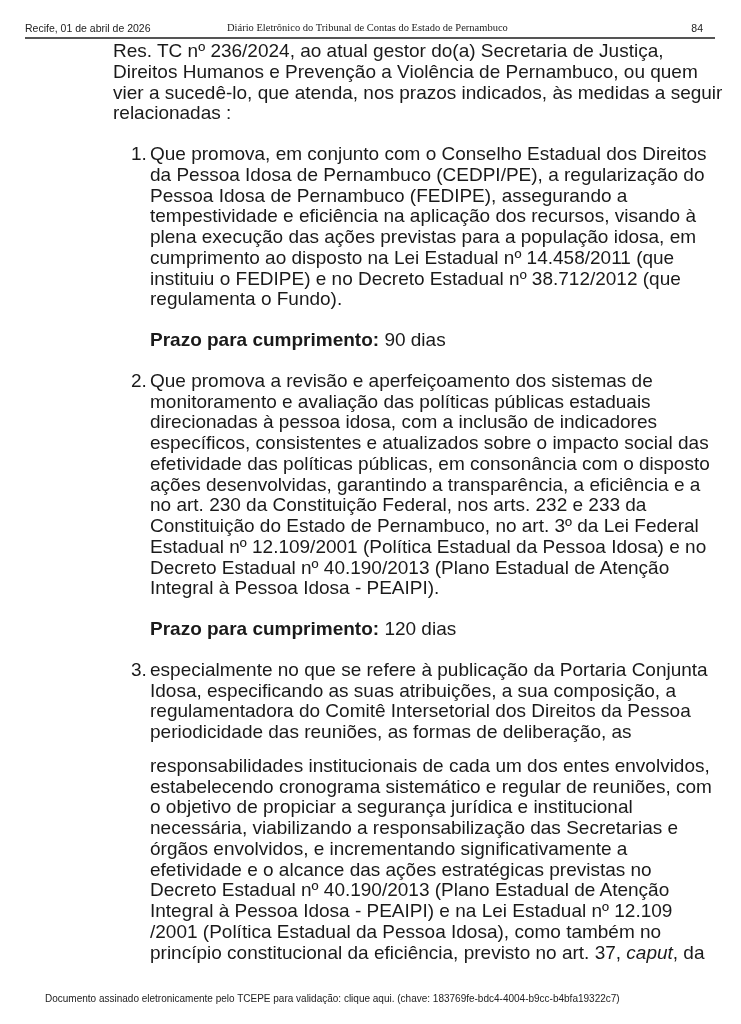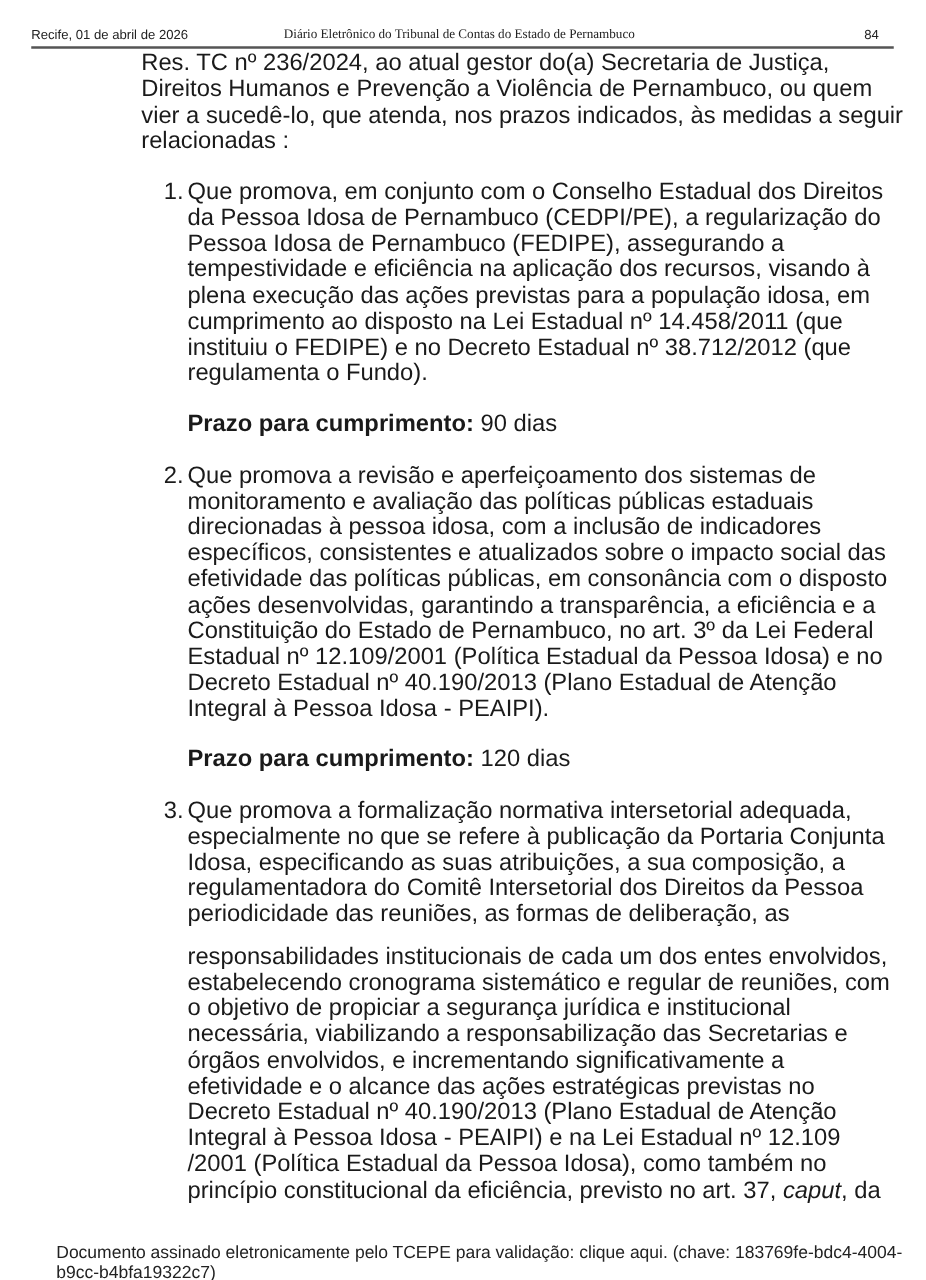--- a/index.html
+++ b/index.html
@@ -24,21 +24,21 @@
   .line { display: block; text-align: justify; text-align-last: justify; white-space: nowrap; }
   .line.last { text-align-last: left; }
   .para { margin: 0; }
   .list-item { position: relative; padding-left: 37px; }
   .list-num { position: absolute; left: 18px; top: 0; }
   .gap-lg { height: 20px; }
   .gap-md { height: 13px; }
   .deadline { padding-left: 37px; }
   .deadline b { font-weight: bold; }
   .footer {
-    position: absolute; left: 25px; top: 993px; font-size: 14px; color: #222; padding-left: 20px;
+    position: absolute; left: 25px; top: 993px; font-size: 10px; color: #222; padding-left: 20px;
   }
   .footer a { color: #222; text-decoration: none; }
   i { font-style: italic; }
 </style>
 </head>
 <body>
 
 <div class="header">
   <span class="date">Recife, 01 de abril de 2026</span>
   <span class="journal">Diário Eletrônico do Tribunal de Contas do Estado de Pernambuco</span>
@@ -77,37 +77,37 @@
 
   <div class="list-item">
     <span class="list-num">2.</span>
     <div id="item2">
         <span class="line">Que promova a revisão e aperfeiçoamento dos sistemas de</span>
         <span class="line">monitoramento e avaliação das políticas públicas estaduais</span>
         <span class="line">direcionadas à pessoa idosa, com a inclusão de indicadores</span>
         <span class="line">específicos, consistentes e atualizados sobre o impacto social das</span>
         <span class="line">efetividade das políticas públicas, em consonância com o disposto</span>
         <span class="line">ações desenvolvidas, garantindo a transparência, a eficiência e a</span>
+        <span class="line">no art. 230 da Constituição Federal, nos arts. 232 e 233 da</span>
         <span class="line">Constituição do Estado de Pernambuco, no art. 3º da Lei Federal</span>
         <span class="line">Estadual nº 12.109/2001 (Política Estadual da Pessoa Idosa) e no</span>
         <span class="line">Decreto Estadual nº 40.190/2013 (Plano Estadual de Atenção</span>
         <span class="line last">Integral à Pessoa Idosa - PEAIPI).</span>
       </div>
   </div>
   <div class="gap-lg"></div>
   <div class="deadline">
     <b>Prazo para cumprimento:</b>
     <span>120 dias</span>
   </div>
   <div class="gap-lg"></div>
 
   <div class="list-item">
     <span class="list-num">3.</span>
     <div id="item3a">
-        <span class="line">Que promova a formalização normativa intersetorial adequada,</span>
         <span class="line">especialmente no que se refere à publicação da Portaria Conjunta</span>
         <span class="line">Idosa, especificando as suas atribuições, a sua composição, a</span>
         <span class="line">regulamentadora do Comitê Intersetorial dos Direitos da Pessoa</span>
         <span class="line">periodicidade das reuniões, as formas de deliberação, as</span>
       </div>
     <div class="gap-md"></div>
     <div id="item3b">
         <span class="line">responsabilidades institucionais de cada um dos entes envolvidos,</span>
         <span class="line">estabelecendo cronograma sistemático e regular de reuniões, com</span>
         <span class="line">o objetivo de propiciar a segurança jurídica e institucional</span>

